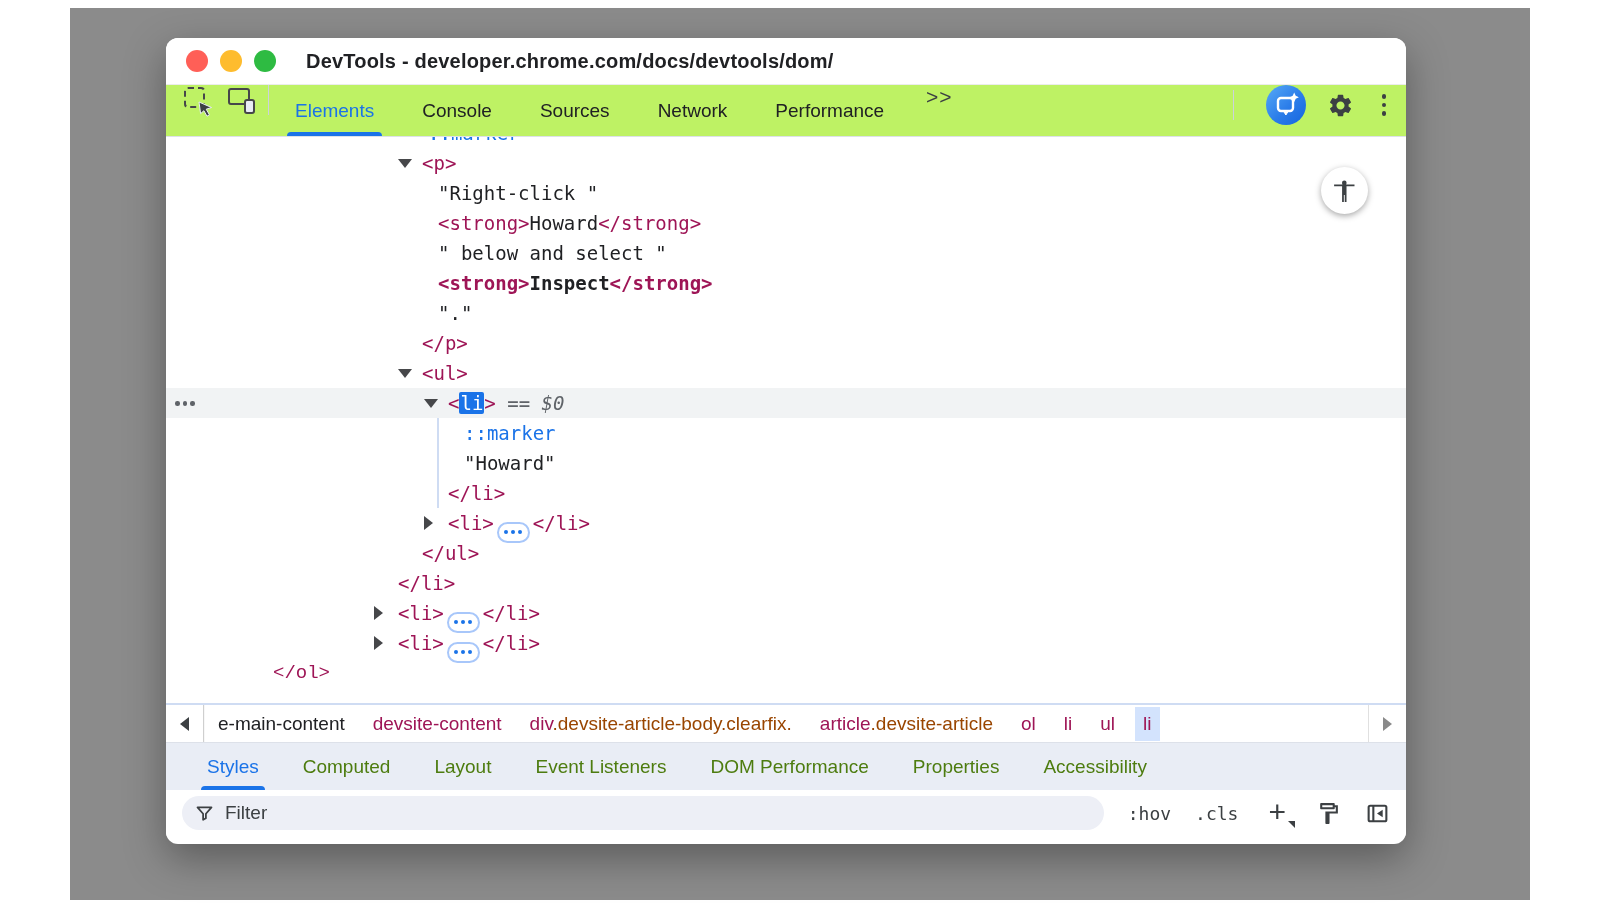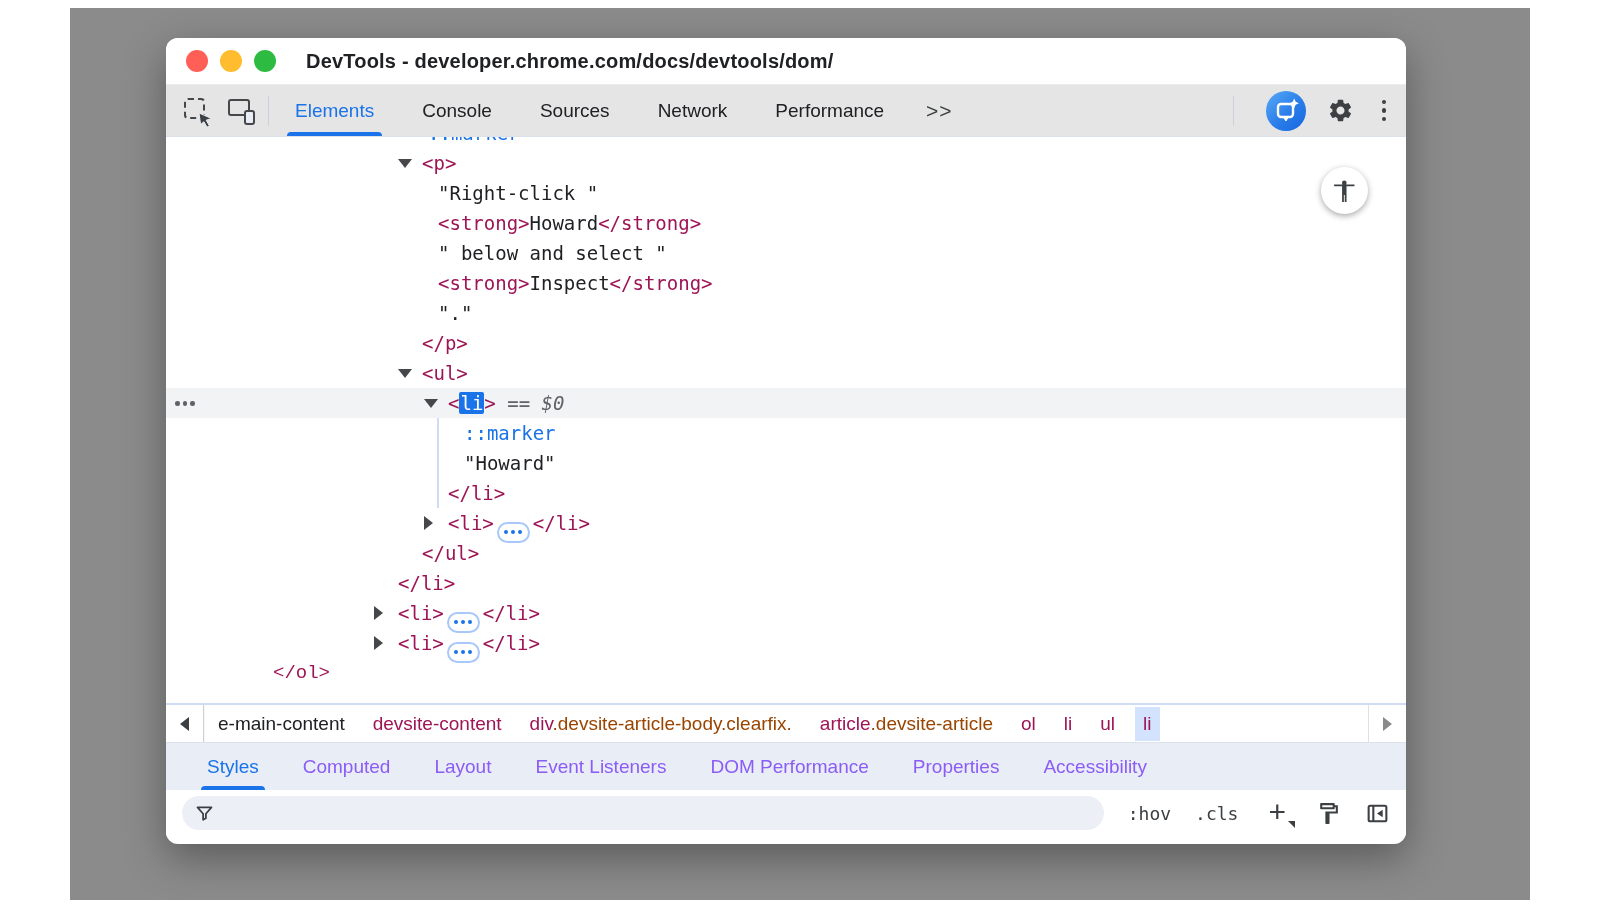--- a/index.html
+++ b/index.html
@@ -8,21 +8,21 @@
   .window { position:absolute; left:96px; top:30px; width:1240px; height:806px; background:#fff;
             border-radius:12px; overflow:hidden; box-shadow:0 14px 40px rgba(0,0,0,.35); }
 
   
   .titlebar { height:47px; background:#fff; display:flex; align-items:center; padding-left:20px; border-bottom:1px solid #ececec; }
   .light { width:22px; height:22px; border-radius:50%; margin-right:12px; }
   .light.r { background:#ff5f57; } .light.y { background:#febc2e; } .light.g { background:#2ebb42; }
   .title { margin-left:18px; font-size:20px; font-weight:bold; color:#202124; letter-spacing:.2px; }
 
   
-  .toolbar { height:52px; background:#e5e5e5; display:flex; align-items:center; padding:0 14px 0 16px; border-bottom:1px solid #dde1e9; }
+  .toolbar { height:52px; background:#bef264; display:flex; align-items:flex-start; padding:0 14px 0 16px; border-bottom:1px solid #dde1e9; }
   .tool-ic { position:relative; width:30px; height:30px; display:flex; align-items:center; justify-content:center; cursor:pointer; }
   .inspect-box { width:21px; height:21px; border:2.5px dashed #46474a; border-radius:4px; position:absolute; left:2px; top:2px; }
   .inspect-cur { position:absolute; right:-1px; bottom:-2px; }
   .device-lap { position:absolute; left:2px; top:3px; width:22px; height:17px; border:2.5px solid #46474a; border-radius:3px; }
   .device-ph  { position:absolute; right:1px; bottom:1px; width:11px; height:15px; border:2.5px solid #46474a; border-radius:3px; background:#e9edf5; }
   .vdiv { width:1px; height:30px; background:#ccd2dc; margin:0 12px; }
   .tabs { display:flex; align-items:center; gap:48px; margin-left:14px; height:100%; }
   .tab { position:relative; height:100%; display:flex; align-items:center; font-size:19px; color:#202124; cursor:pointer; white-space:nowrap; }
   .tab.active { color:#1a73e8; }
   .tab.active .underline { position:absolute; left:-8px; right:-8px; bottom:0; height:4px; border-radius:4px 4px 0 0; background:#1a73e8; }
@@ -66,21 +66,21 @@
   .crumb { padding:6px 8px; cursor:pointer; }
   .crumb.selected { background:#d3e3fd; }
   .crumb-btn { position:absolute; top:0; bottom:0; width:38px; background:#fff; display:flex; align-items:center; justify-content:center; cursor:pointer; z-index:2; }
   .crumb-btn.left { left:0; border-right:1px solid #cfcfcf; box-shadow:1px 0 0 rgba(0,0,0,.03); }
   .crumb-btn.right { right:0; border-left:1px solid #e0e0e0; }
   .tri-l { width:0; height:0; border-top:7px solid transparent; border-bottom:7px solid transparent; border-right:9px solid #3c4043; }
   .tri-r { width:0; height:0; border-top:7px solid transparent; border-bottom:7px solid transparent; border-left:9px solid #8a8a8a; }
 
   
   .subtabs { height:48px; background:#e9edf5; display:flex; align-items:center; gap:44px; padding:0 18px; border-top:1px solid #dde1e9; }
-  .subtab { position:relative; height:100%; display:flex; align-items:center; font-size:19px; color:#8b5cf6; cursor:pointer; white-space:nowrap; }
+  .subtab { position:relative; height:100%; display:flex; align-items:center; font-size:19px; color:#4d7c0f; cursor:pointer; white-space:nowrap; }
   .subtab.active { color:#1a73e8;margin-left:23px; }
   .subtab.active .underline { position:absolute; left:-6px; right:-6px; bottom:0; height:4px; border-radius:4px 4px 0 0; background:#1a73e8; }
 
   
   .filterbar { height:46px; background:#fff; display:flex; align-items:center; padding:0 16px; gap:10px; }
   .filter-pill { flex:1; height:34px; border-radius:17px; background:#edeff6; display:flex; align-items:center; padding:0 12px; gap:10px; }
   .filter-input { flex:1; border:none; outline:none; background:transparent; font-size:19px; color:#202124;
                   font-family:"Liberation Sans", sans-serif; }
   .filter-input::placeholder { color:#3c4043; opacity:1; }
   .state-toggles { display:flex; align-items:center; gap:24px; margin-left:14px; }
@@ -157,21 +157,21 @@
       </div>
     </div>
 
     <div class="tree">
       <div class="rows" id="tree-rows">
           <div class="row clip" style="padding-left: 262px;"><span class="c-pseudo">::marker</span></div>
           <div class="row" style="padding-left: 256px;"><span class="arr down" style="left: 232px;"></span><span class="c-tag">&lt;p&gt;</span></div>
           <div class="row" style="padding-left: 272px;"><span class="c-text">"Right-click "</span></div>
           <div class="row" style="padding-left: 272px;"><span class="c-tag">&lt;strong&gt;</span><span class="c-text">Howard</span><span class="c-tag">&lt;/strong&gt;</span></div>
           <div class="row" style="padding-left: 272px;"><span class="c-text">" below and select "</span></div>
-          <div class="row" style="padding-left: 272px;"><span class="c-tag">&lt;strong&gt;</span><span class="c-text">Inspect</span><span class="c-tag">&lt;/strong&gt;</span></div>
+          <div class="row" style="padding-left: 272px; font-weight: bold;"><span class="c-tag">&lt;strong&gt;</span><span class="c-text">Inspect</span><span class="c-tag">&lt;/strong&gt;</span></div>
           <div class="row" style="padding-left: 272px;"><span class="c-text">"."</span></div>
           <div class="row" style="padding-left: 256px;"><span class="c-tag">&lt;/p&gt;</span></div>
           <div class="row" style="padding-left: 256px;"><span class="arr down" style="left: 232px;"></span><span class="c-tag">&lt;ul&gt;</span></div>
           <div class="row selected" style="padding-left: 282px;"><span class="gutter"><i></i><i></i><i></i></span><span class="arr down" style="left: 258px;"></span><span class="c-tag">&lt;</span><span class="c-hl">li</span><span class="c-tag">&gt;</span><span class="c-gray"> == </span><span class="c-dollar">$0</span></div>
           <div class="row" style="padding-left: 298px;"><span class="c-pseudo">::marker</span></div>
           <div class="row" style="padding-left: 298px;"><span class="c-text">"Howard"</span></div>
           <div class="row" style="padding-left: 282px;"><span class="c-tag">&lt;/li&gt;</span></div>
           <div class="row" style="padding-left: 282px;"><span class="arr right" style="left: 258px;"></span><span class="c-tag">&lt;li&gt;</span><span class="pill"><i></i><i></i><i></i></span><span class="c-tag">&lt;/li&gt;</span></div>
           <div class="row" style="padding-left: 256px;"><span class="c-tag">&lt;/ul&gt;</span></div>
           <div class="row" style="padding-left: 232px;"><span class="c-tag">&lt;/li&gt;</span></div>
@@ -229,20 +229,21 @@
         <div class="subtab">
           <span>Accessibility</span>
         </div>
       </div>
 
     <div class="filterbar">
       <div class="filter-pill">
         <svg width="21" height="21" viewBox="0 0 24 24">
           <path d="M4 5h16l-6.4 7.3v5l-3.2 1.9v-6.9z" fill="none" stroke="#3c4043" stroke-width="2" stroke-linejoin="round"></path>
         </svg>
+        <input class="filter-input" placeholder="Filter" style="">
       </div>
       <div class="state-toggles">
         <span class="toggle-txt">:hov</span>
         <span class="toggle-txt">.cls</span>
         <span class="plus-wrap">
           <span class="plus">+</span>
           <span class="plus-corner"></span>
         </span>
         <span class="fb-icon">
           <svg width="25" height="25" viewBox="0 0 24 24">

